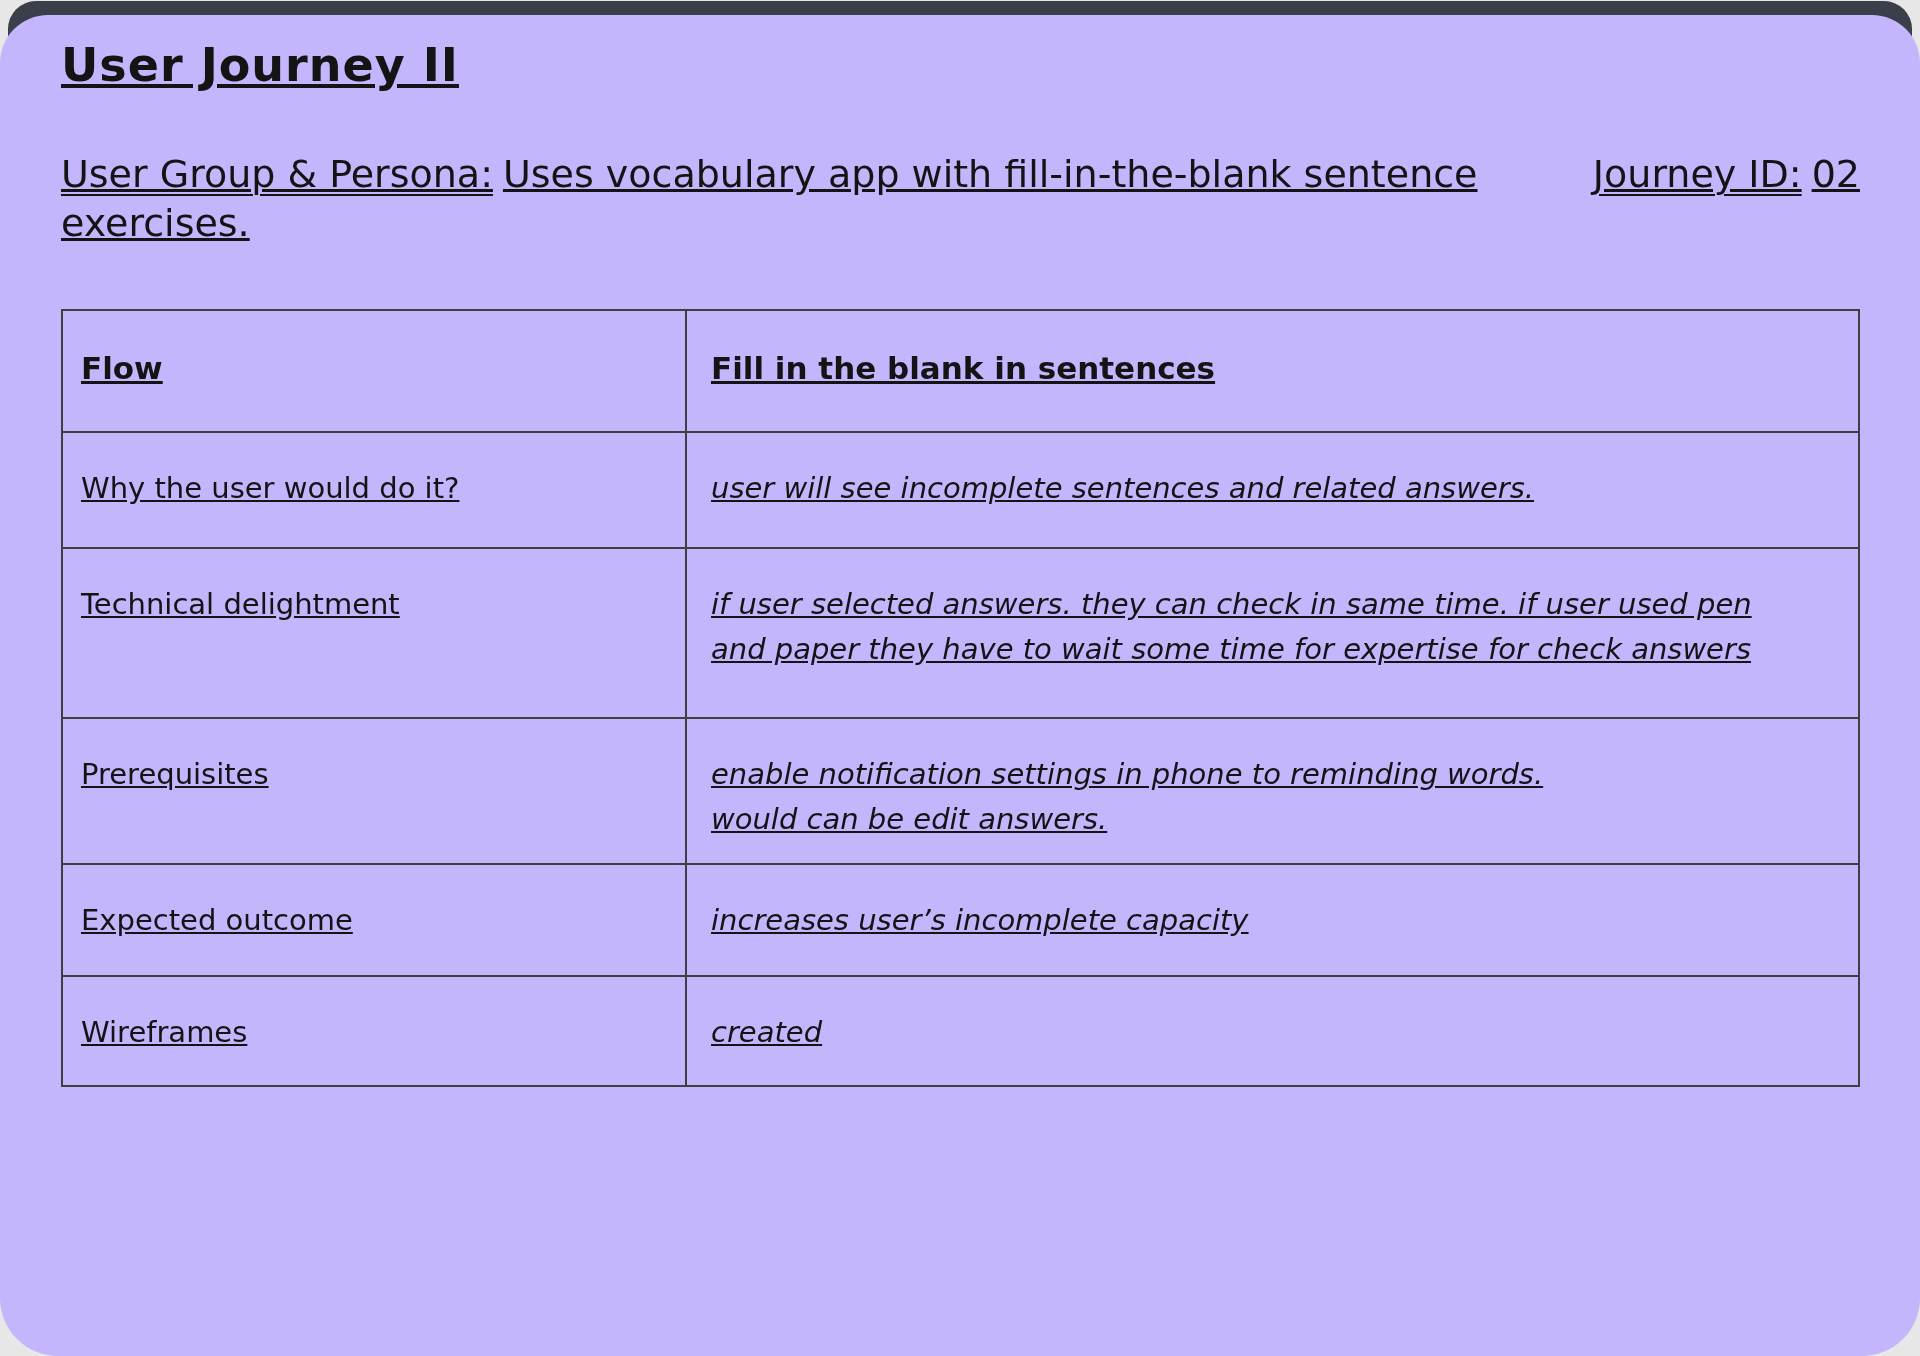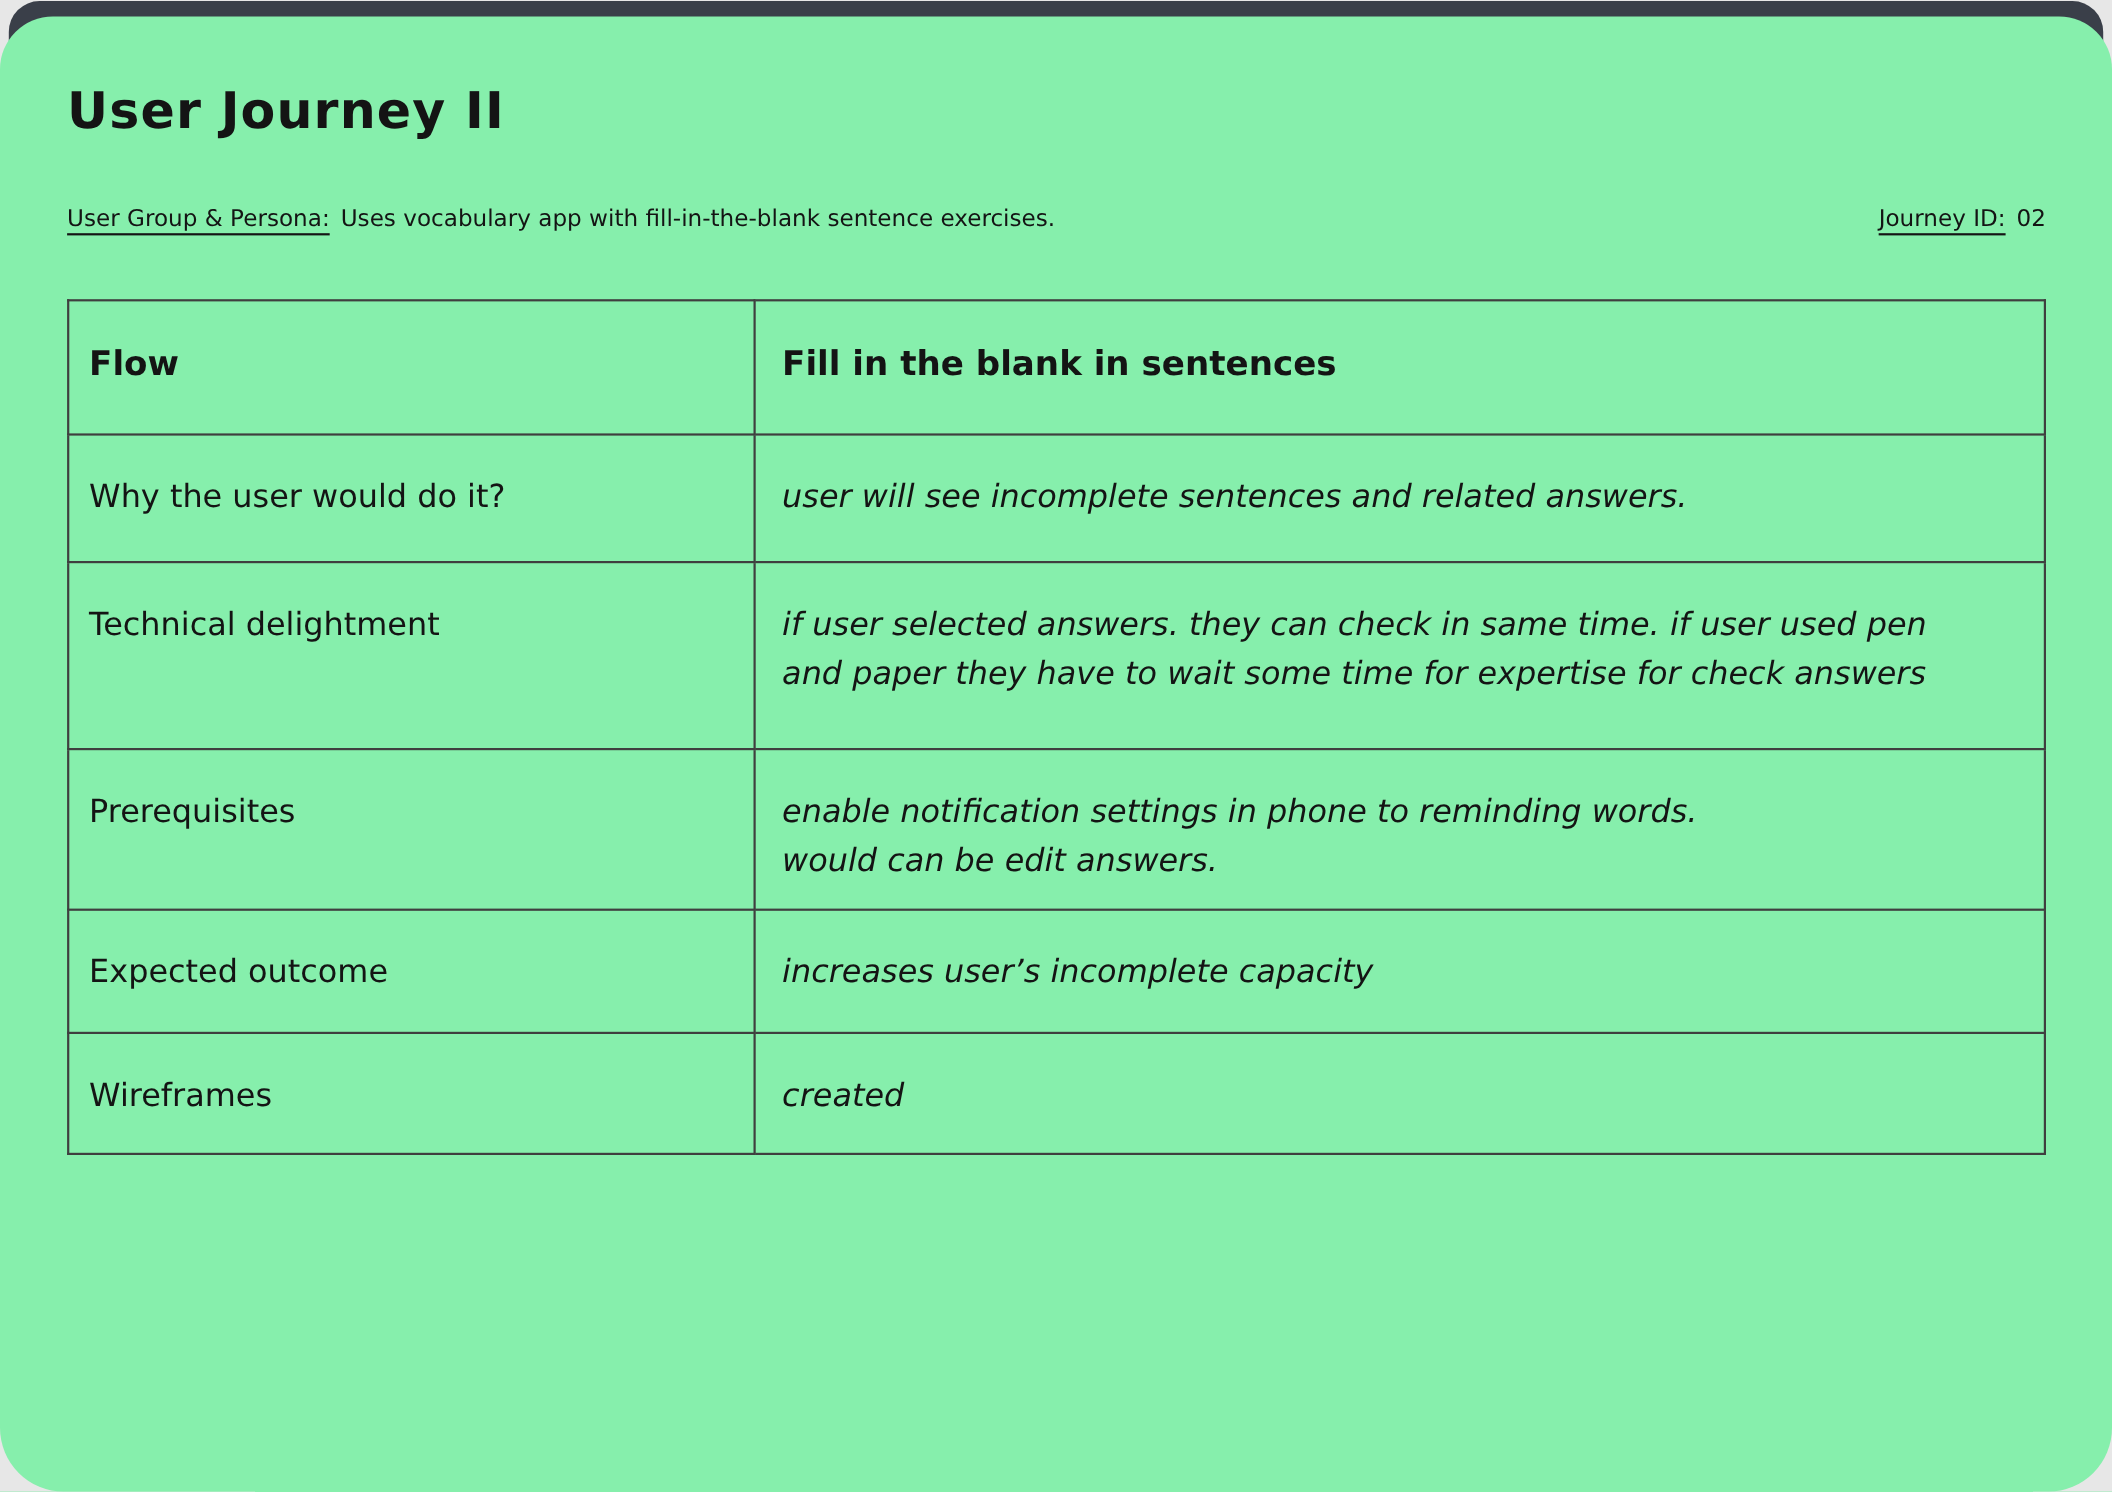--- a/index.html
+++ b/index.html
@@ -19,40 +19,41 @@
     top: 1px; left: 8px; right: 8px; height: 70px;
     background: #3a3f49;
     border-radius: 28px 28px 0 0;
     z-index: 1;
   }
 
   
   .card {
     position: absolute;
     top: 15px; left: 0; right: 0; bottom: 0;
-    background: #86efac;
+    background: #c4b5fd;
     border-radius: 48px 48px 58px 58px;
     z-index: 2;
-    padding: 59px 60px 0 61px;
+    padding: 24px 60px 0 61px;
+    text-decoration: underline;
   }
 
   .page-title {
     margin: 0;
     font-size: 46px;
     font-weight: 700;
     letter-spacing: 1px;
     line-height: 1.15;
   }
 
   .meta-row {
     margin-top: 58px;
     display: flex;
     justify-content: space-between;
     align-items: baseline;
-    font-size: 21px;
+    font-size: 38px;
     line-height: 1.3;
   }
   .u {
     text-decoration: underline;
     text-decoration-thickness: 2px;
     text-underline-offset: 7px;
   }
   .meta-label { margin-right: 10px; }
   .journey-line { white-space: nowrap; }
 

